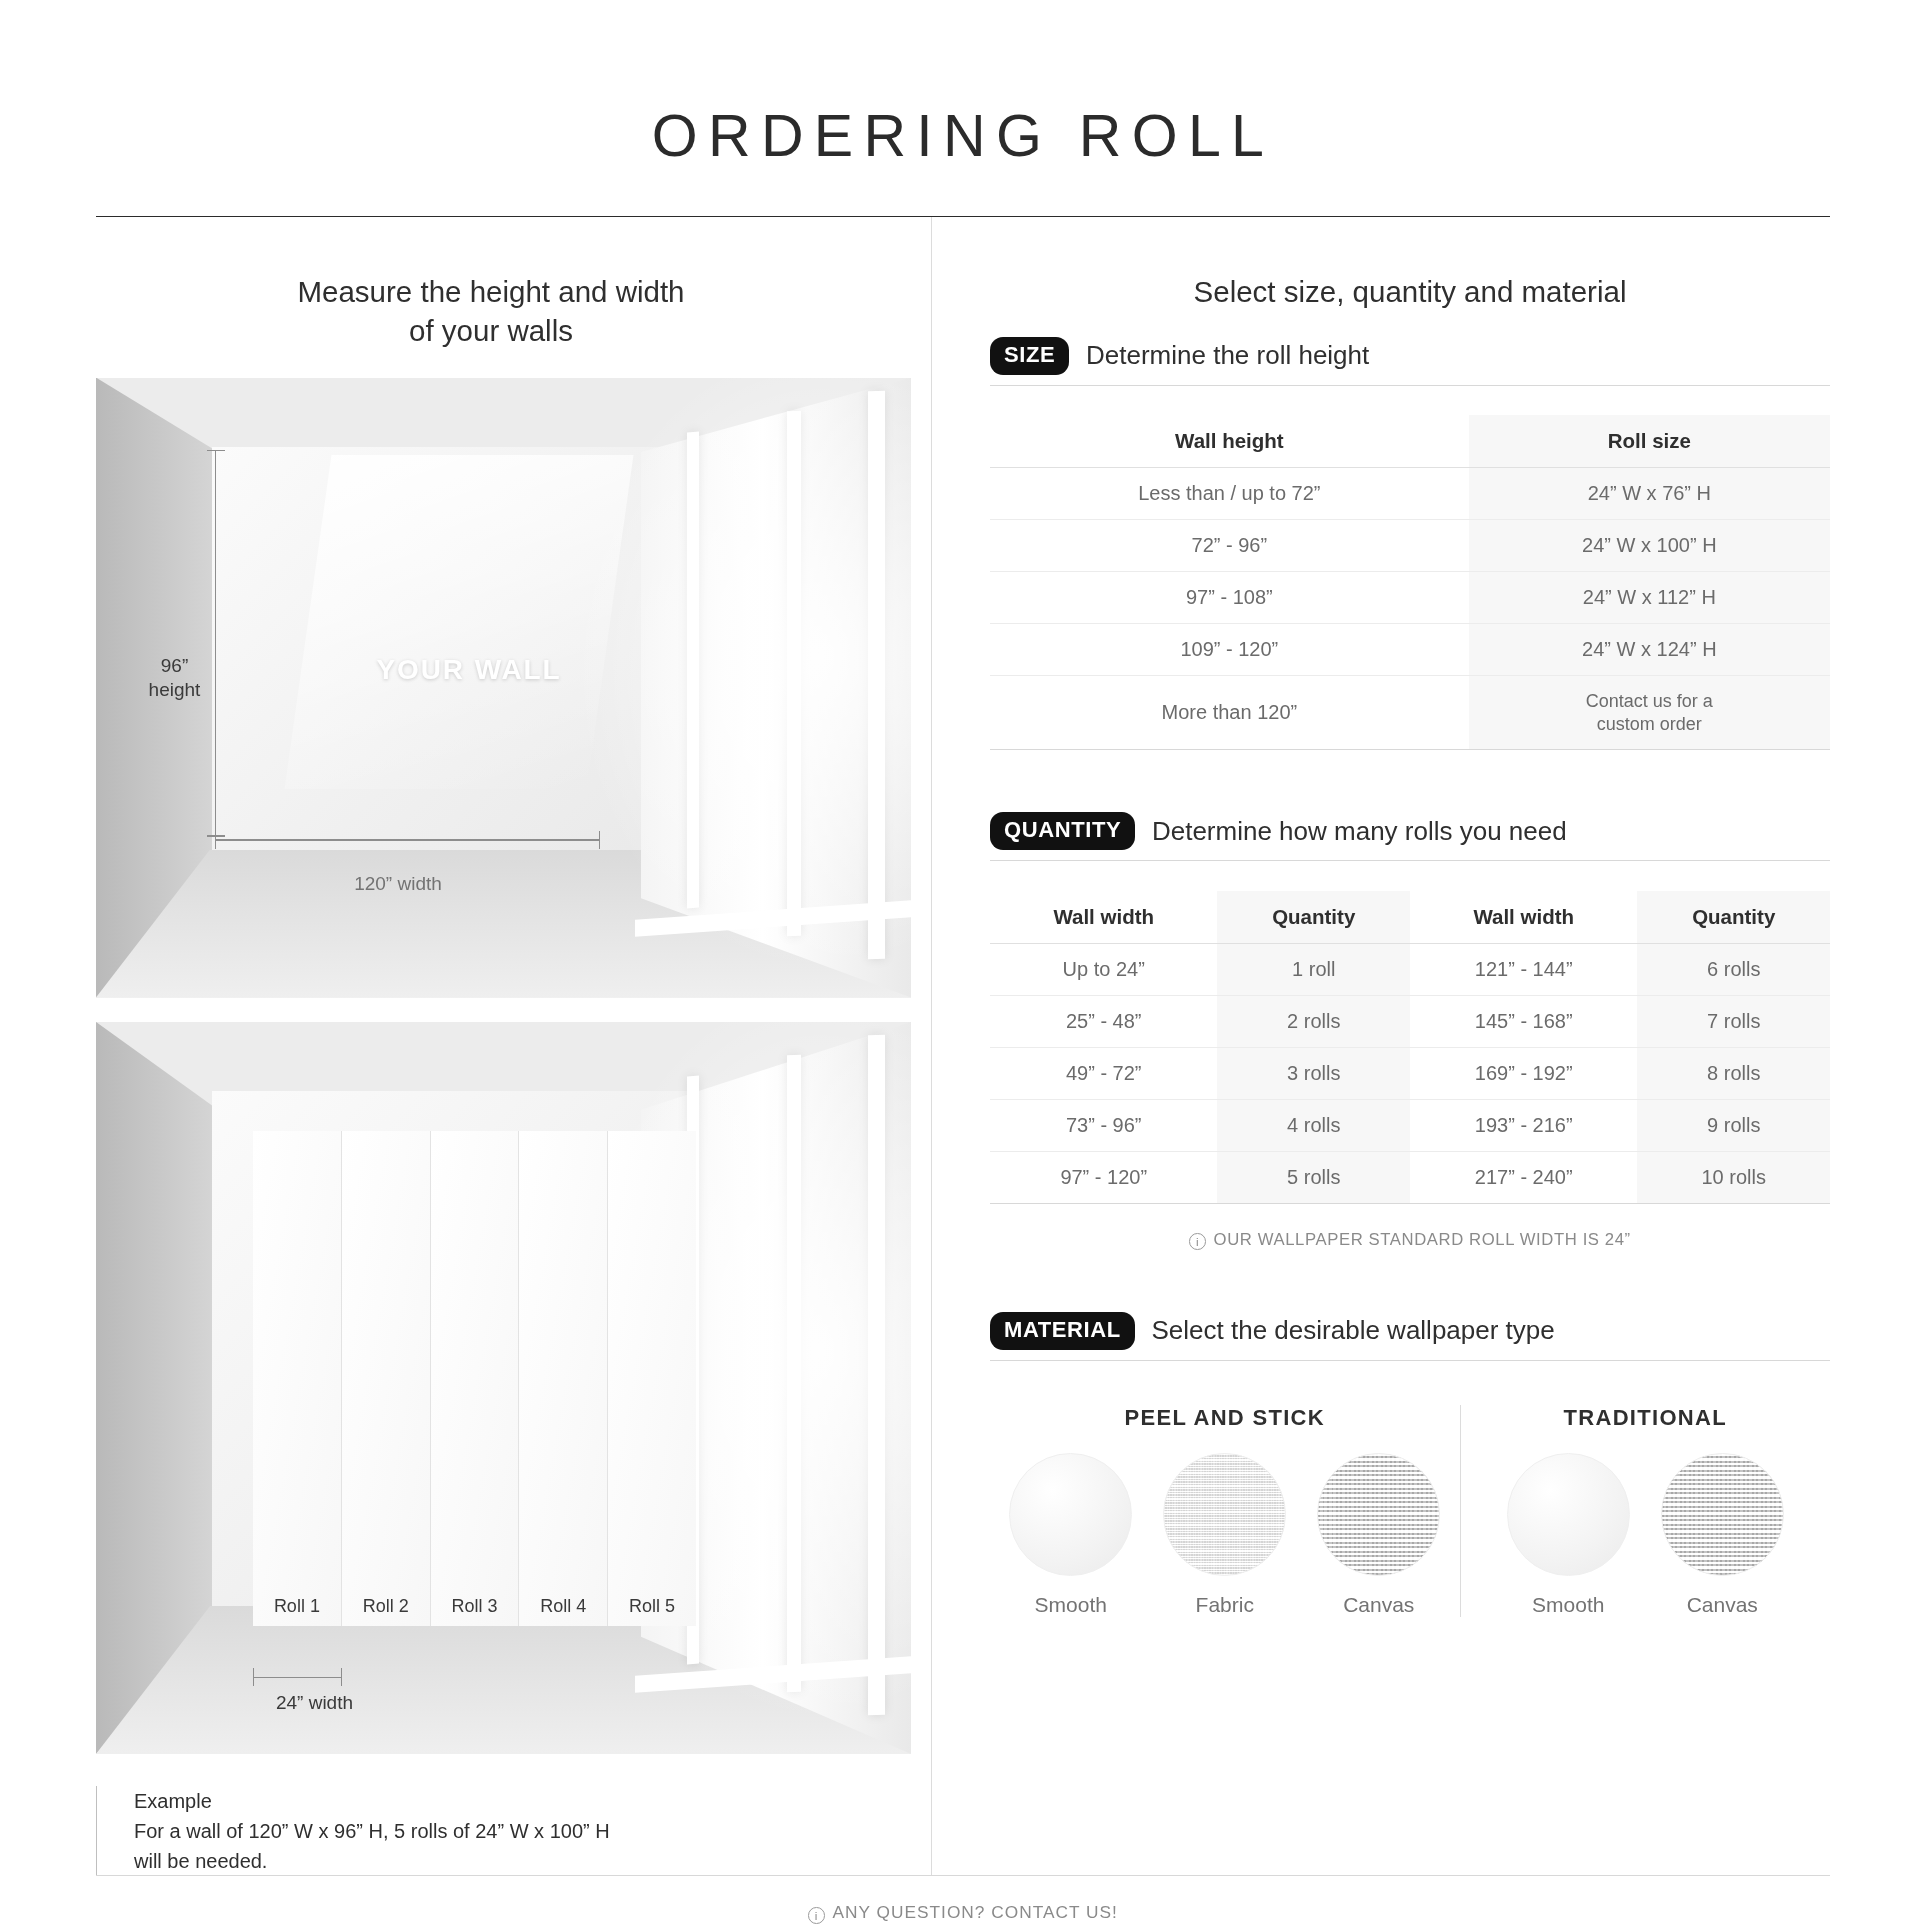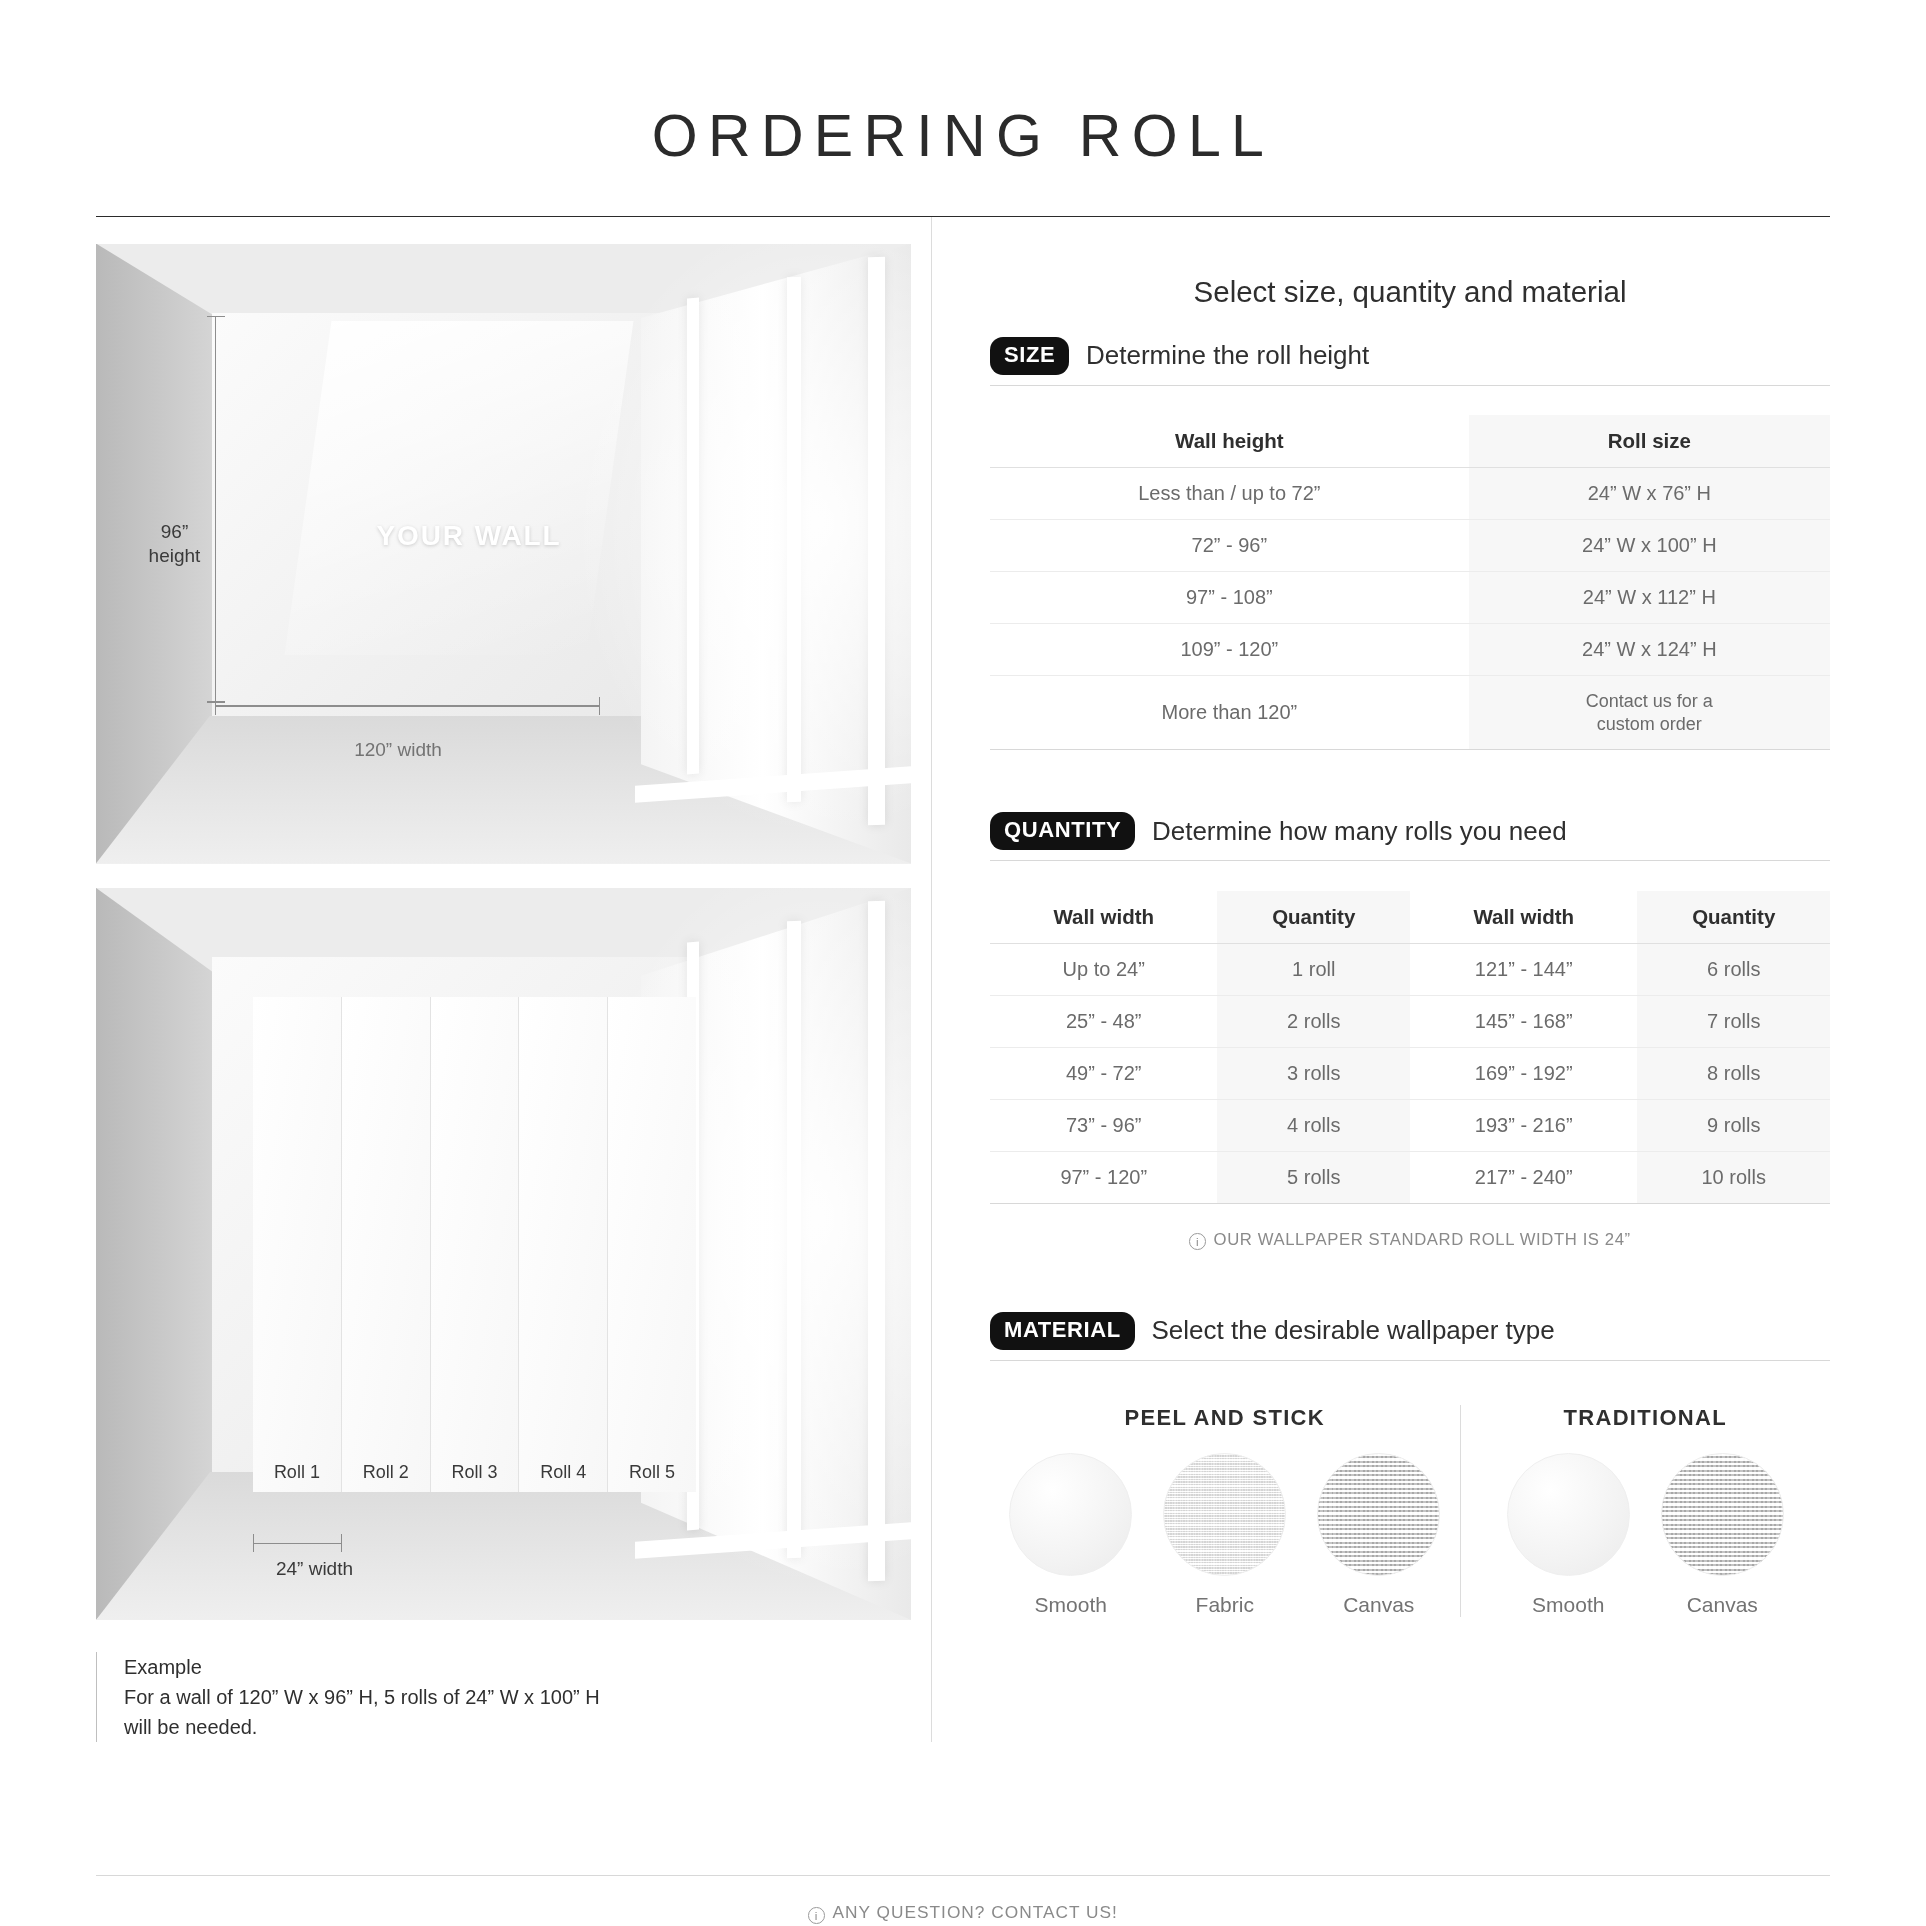--- a/index.html
+++ b/index.html
@@ -170,21 +170,21 @@
   }
   .dim-roll:before { left:0; } .dim-roll:after { right:0; }
   .label-roll-w {
     position:absolute; left:148px; bottom:40px; width:141px;
     text-align:center; font-size:19px; color:#3a3a3a;
   }
 
   
   .example {
     margin-top:32px;
-    padding-left:27px;
+    padding-left:37px;
     border-left:1.9px solid #bfbfbf;
     font-size:20px;
     line-height:1.5;
     color:#2f2f2f;
   }
 
   
   .section { margin-top:26px; }
   .sec-head {
     display:flex; align-items:center; gap:16.7px;
@@ -282,20 +282,24 @@
 <body>
 
 <div class="page">
 
   <h1 class="title">ORDERING ROLL</h1>
   <div class="title-rule"></div>
 
   <div class="columns">
 
     <div class="col-left">
+      <div class="col-heading">
+        <span>Measure the height and width</span><br>
+        <span>of your walls</span>
+      </div>
 
       <div class="room">
         <div class="ceiling"></div>
         <div class="ceil-shape"></div>
         <div class="leftwall"></div>
         <div class="backwall"></div>
         <div class="sunpatch"></div>
         <div class="floor"></div>
         <div class="rightwall"></div>
         <div class="mullion m1"></div>

